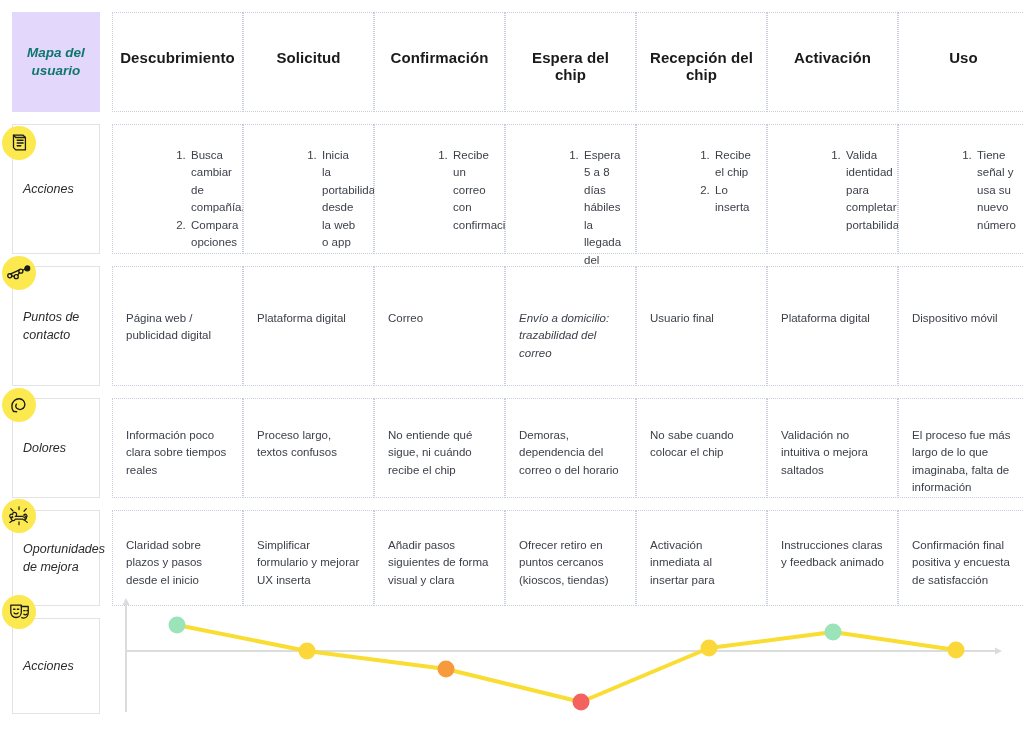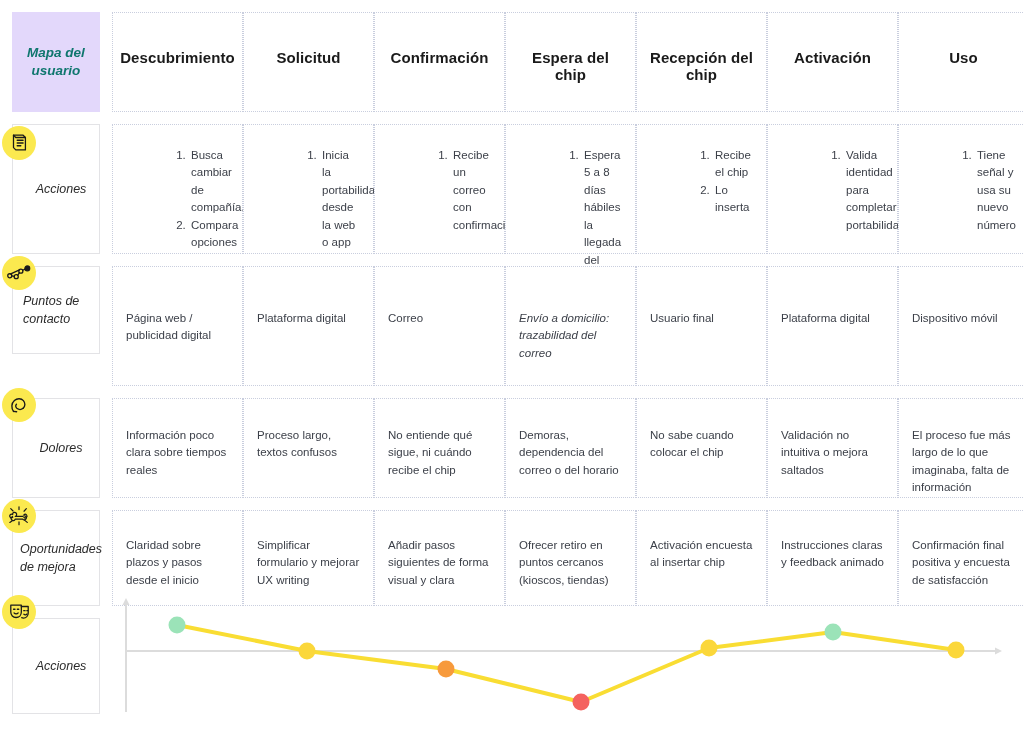--- a/index.html
+++ b/index.html
@@ -28,21 +28,20 @@
 
   .rail-cell {
     position: absolute;
     left: 0;
     width: 88px;
     background: #ffffff;
     border: 1px solid #e3e3e6;
     display: flex;
     align-items: center;
     padding-left: 10px;
-    justify-content: center;
   }
   .rail-cell.title {
     background: #e3d8fb;
     border: none;
     justify-content: center;
     padding-left: 0;
   }
   .rail-title-text {
     font-size: 13.5px;
     font-weight: bold;
@@ -137,21 +136,21 @@
       <div class="rail-label">Acciones</div>
     </div>
     <div class="rail-icon" style="top:114px;">
       <svg width="22" height="22" viewBox="0 0 24 24" fill="none" stroke="#1a1a1a" stroke-width="1.4" stroke-linecap="round" stroke-linejoin="round">
         <path d="M6 3.5 L16.5 3.5 L19 6 L19 19.5 L8.5 19.5 L6 17 Z"></path>
         <path d="M6 3.5 L8.5 6 L19 6"></path>
         <path d="M10 9 H16.5 M10 12 H16.5 M10 15 H14"></path>
       </svg>
     </div>
 
-    <div class="rail-cell" style="top:254px;height:88px;">
+    <div class="rail-cell" style="top:254px;height:120px;">
       <div class="rail-label">Puntos de contacto</div>
     </div>
     <div class="rail-icon" style="top:244px;">
       <svg width="24" height="18" viewBox="0 0 26 18" fill="none" stroke="#1a1a1a" stroke-width="1.4" stroke-linecap="round" stroke-linejoin="round">
         <circle cx="3" cy="12" r="2.2"></circle>
         <circle cx="10" cy="13" r="2.2"></circle>
         <circle cx="15" cy="7" r="2.2"></circle>
         <circle cx="22" cy="4" r="2.6" fill="#1a1a1a"></circle>
         <path d="M5.2 12 L7.9 12.7 M11.7 11.4 L13.5 8.6 M17 6 L19.6 4.8"></path>
         <path d="M4 10 L13.6 5.6"></path>
@@ -294,30 +293,30 @@
       <div class="gcell" style="left: 655px; top: 386px; width: 131px; height: 100px; padding-top: 28px;">
         <div class="cell-text">Validación no intuitiva o mejora saltados</div>
       </div>
       <div class="gcell" style="left: 786px; top: 386px; width: 131px; height: 100px; padding-top: 28px;">
         <div class="cell-text">El proceso fue más largo de lo que imaginaba, falta de información</div>
       </div>
       <div class="gcell" style="left: 0px; top: 498px; width: 131px; height: 96px; padding-top: 26px;">
         <div class="cell-text">Claridad sobre plazos y pasos desde el inicio</div>
       </div>
       <div class="gcell" style="left: 131px; top: 498px; width: 131px; height: 96px; padding-top: 26px;">
-        <div class="cell-text">Simplificar formulario y mejorar UX writing</div>
+        <div class="cell-text">Simplificar formulario y mejorar UX inserta</div>
       </div>
       <div class="gcell" style="left: 262px; top: 498px; width: 131px; height: 96px; padding-top: 26px;">
         <div class="cell-text">Añadir pasos siguientes de forma visual y clara</div>
       </div>
       <div class="gcell" style="left: 393px; top: 498px; width: 131px; height: 96px; padding-top: 26px;">
         <div class="cell-text">Ofrecer retiro en puntos cercanos (kioscos, tiendas)</div>
       </div>
       <div class="gcell" style="left: 524px; top: 498px; width: 131px; height: 96px; padding-top: 26px;">
-        <div class="cell-text">Activación encuesta al insertar chip</div>
+        <div class="cell-text">Activación inmediata al insertar para</div>
       </div>
       <div class="gcell" style="left: 655px; top: 498px; width: 131px; height: 96px; padding-top: 26px;">
         <div class="cell-text">Instrucciones claras y feedback animado</div>
       </div>
       <div class="gcell" style="left: 786px; top: 498px; width: 131px; height: 96px; padding-top: 26px;">
         <div class="cell-text">Confirmación final positiva y encuesta de satisfacción</div>
       </div>
     </div>
 
   <div class="chart">

